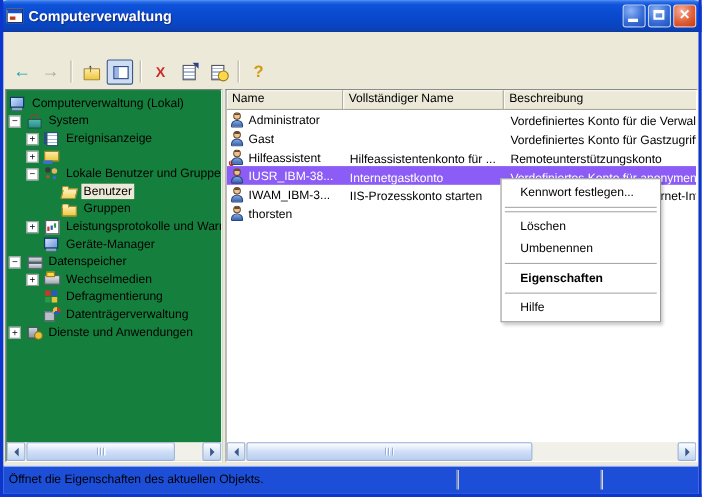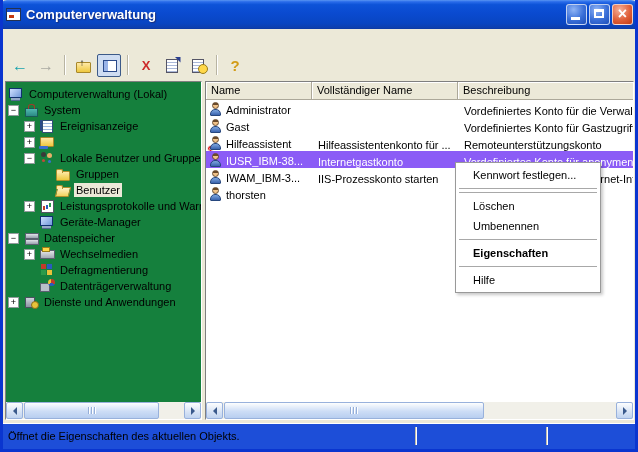--- a/index.html
+++ b/index.html
@@ -193,31 +193,31 @@
           <span class="spacer" style="width: 18px;"></span>
           <span class="exp">+</span>
           <span class="icon ic-shared-folder"></span>
         </div>
         <div class="tree-row">
           <span class="spacer" style="width: 18px;"></span>
           <span class="exp">−</span>
           <span class="icon ic-users"></span>
           <span class="tlabel">Lokale Benutzer und Gruppen</span>
         </div>
+        <div class="tree-row selected">
+          <span class="spacer" style="width: 34px;"></span>
+          <span class="exp-slot"></span>
+          <span class="icon ic-folder-open"></span>
+          <span class="tlabel">Benutzer</span>
+        </div>
         <div class="tree-row">
           <span class="spacer" style="width: 34px;"></span>
           <span class="exp-slot"></span>
           <span class="icon ic-folder"></span>
           <span class="tlabel">Gruppen</span>
-        </div>
-        <div class="tree-row selected">
-          <span class="spacer" style="width: 34px;"></span>
-          <span class="exp-slot"></span>
-          <span class="icon ic-folder-open"></span>
-          <span class="tlabel">Benutzer</span>
         </div>
         <div class="tree-row">
           <span class="spacer" style="width: 18px;"></span>
           <span class="exp">+</span>
           <span class="icon ic-performance"></span>
           <span class="tlabel">Leistungsprotokolle und Warnungen</span>
         </div>
         <div class="tree-row">
           <span class="spacer" style="width: 18px;"></span>
           <span class="exp-slot"></span>

